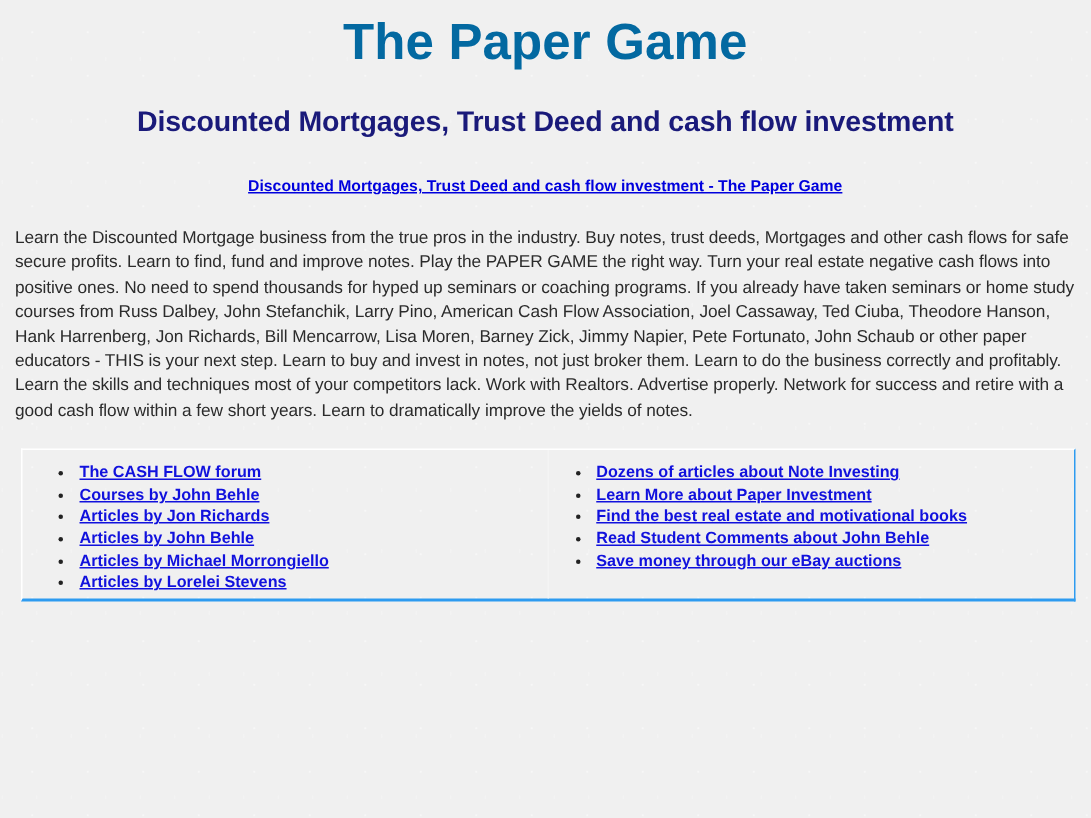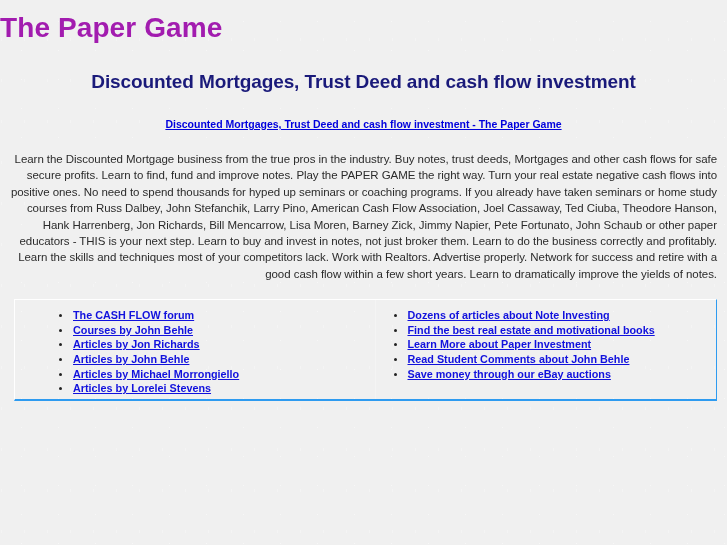--- a/index.html
+++ b/index.html
@@ -27,25 +27,25 @@
     background-size: 37px 29px, 23px 41px;
     background-position: 3px 7px, 13px 19px;
   }
   #page {
     position: relative;
     z-index: 2;
   }
 
   h1.site-title {
     margin: 13px 0 0 0;
-    text-align: left;
-    font-size: 28px;
+    text-align: center;
+    font-size: 34px;
     line-height: 30px;
     font-weight: bold;
-    color: #a21caf;
+    color: #0369a1;
     letter-spacing: .1px;
   }
   h2.site-subtitle {
     margin: 25px 0 0 0;
     text-align: center;
     font-size: 19px;
     line-height: 27px;
     font-weight: bold;
     color: #1a1a7a;
     letter-spacing: -.1px;
@@ -64,35 +64,34 @@
     font-weight: bold;
     color: #0000dd;
     font-size: 10.5px;
   }
 
   p.intro {
     margin: 20px 10px 0 10px;
     font-size: 11.5px;
     line-height: 16.4px;
     color: #2b2b2b;
-    text-align: right;
+    text-align: left;
     letter-spacing: -.05px;
   }
 
   .links-box {
     margin: 17px 10px 0 14px;
     border-top: 1px solid #ffffff;
     border-left: 1px solid #ffffff;
     border-right: 1px solid #2e9bf0;
     border-bottom: 2px solid #2e9bf0;
     height: 102px;
     box-sizing: border-box;
     display: flex;
     background: transparent;
-    padding-left: 20px;
   }
   .links-col {
     flex: 1 1 50%;
     box-sizing: border-box;
     padding: 0;
     position: relative;
   }
   .links-col.left { border-right: 1px solid #f4f4f4; }
 
   ul.link-list {
@@ -151,22 +150,22 @@
         <li><a href="#">Articles by Jon Richards</a></li>
         <li><a href="#">Articles by John Behle</a></li>
         <li><a href="#">Articles by Michael Morrongiello</a></li>
         <li><a href="#">Articles by Lorelei Stevens</a></li>
       </ul>
     </div>
 
     <div class="links-col right">
       <ul class="link-list">
         <li><a href="#">Dozens of articles about Note Investing</a></li>
+        <li><a href="#">Learn More about Paper Investment</a></li>
         <li><a href="#">Find the best real estate and motivational books</a></li>
-        <li><a href="#">Learn More about Paper Investment</a></li>
         <li><a href="#">Read Student Comments about John Behle</a></li>
         <li><a href="#">Save money through our eBay auctions</a></li>
       </ul>
     </div>
 
   </div>
 
 </div>
 
 </body></html>

